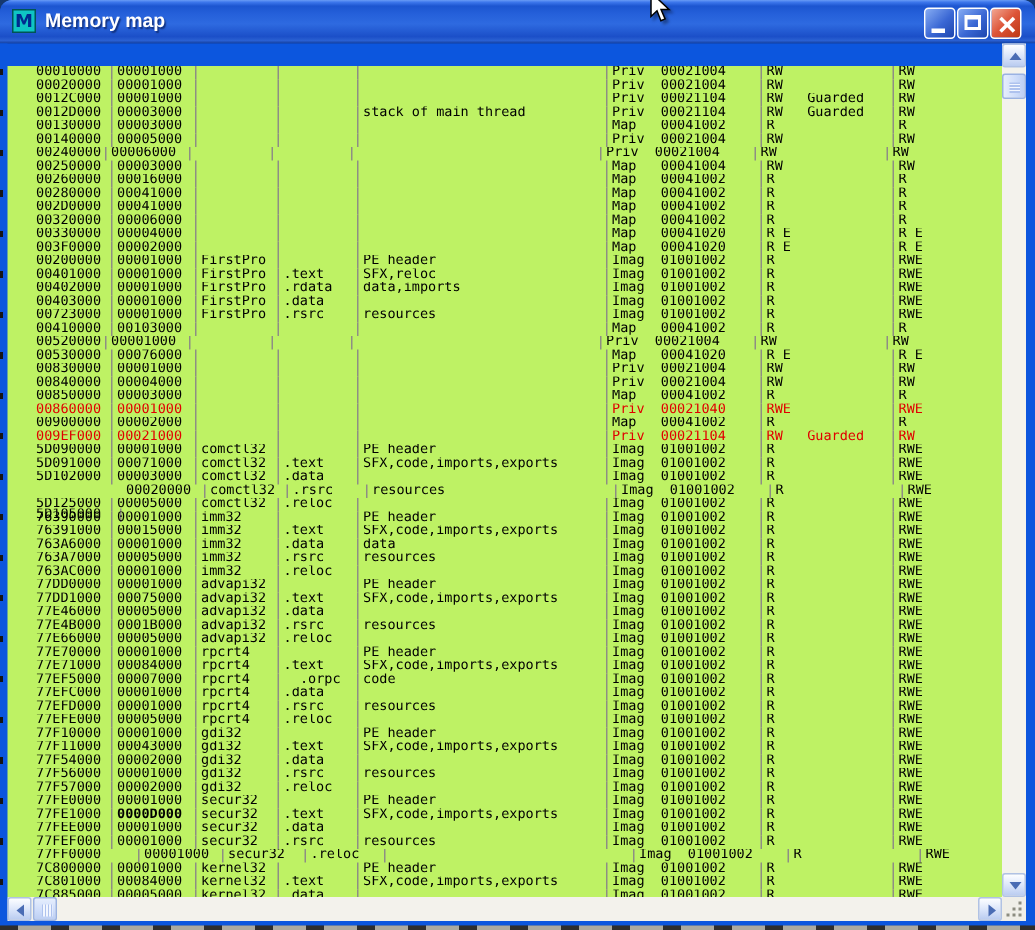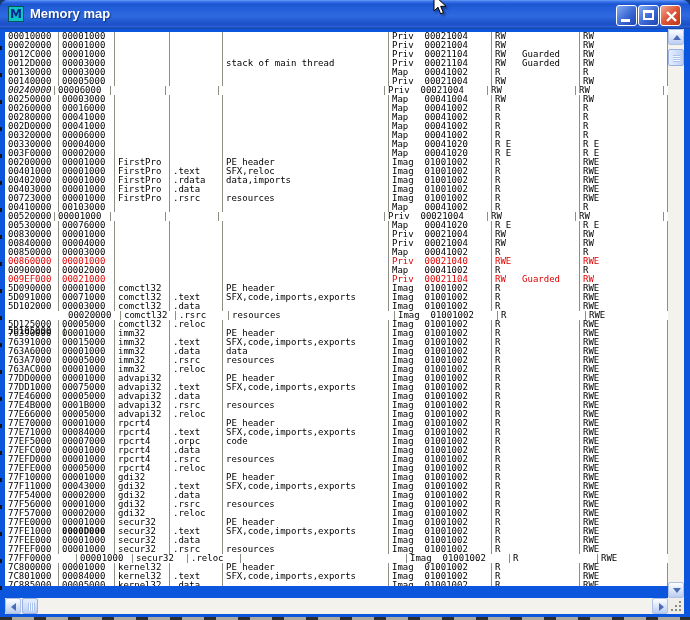--- a/index.html
+++ b/index.html
@@ -30,21 +30,21 @@
   .b-bottom{position:absolute;left:0;top:614px;width:690px;height:3px;background:#0C56DE;}
   .behind-strip{position:absolute;left:0;top:617px;width:690px;height:3px;
     background:repeating-linear-gradient(90deg,#2E2E2E 0 12px,#ABA99F 12px 34px);}
 
   
   .thead{position:absolute;left:5px;top:29px;width:663px;height:15px;display:flex;background:#BFBFBF;border-top:1px solid #333;}
   .hcell{flex:none;height:15px;padding:1px 0 0 3px;font-size:9px;line-height:12px;color:#000;
     background:#BFBFBF;border-right:1px solid #4A4A4A;border-bottom:1px solid #4A4A4A;
     border-top:1px solid #EDEDE6;white-space:pre;overflow:hidden;}
   .hcell.active{background:#E9E9E0;}
-  .tbody{position:absolute;left:5px;top:32px;width:663px;height:554px;background:#ffffff;overflow:hidden;}
+  .tbody{position:absolute;left:5px;top:44px;width:663px;height:554px;background:#bef264;overflow:hidden;padding-left:16px;}
   .row{display:flex;height:9px;}
   .cell{flex:none;height:9px;padding-left:3px;font-size:9px;line-height:9px;color:#000;
     border-right:1px solid #8E8E84;white-space:pre;overflow:hidden;}
   .row.alert .cell{color:#E00000;}
 
   
   .vscroll{position:absolute;left:668px;top:29px;width:16px;height:569px;background:#F3F2EC;}
   .hscroll{position:absolute;left:5px;top:598px;width:663px;height:16px;background:#F3F2EC;}
   .sbtn{position:absolute;width:16px;height:16px;border:1px solid #B0C2E4;border-radius:2px;
     background:linear-gradient(180deg,#FDFEFF 0%,#D9E4FA 55%,#BACCF0 100%);}
@@ -152,21 +152,21 @@
           <span class="cell" style="width: 54px;">00140000</span>
           <span class="cell" style="width: 56px;">00005000</span>
           <span class="cell" style="width: 55px;"></span>
           <span class="cell" style="width: 53px;"></span>
           <span class="cell" style="width: 166px;"></span>
           <span class="cell" style="width: 103px;">Priv  00021004</span>
           <span class="cell" style="width: 88px;">RW</span>
           <span class="cell" style="width: 88px;">RW</span>
         </div>
         <div class="row">
-          <span class="cell" style="width: 50px; font-style: italic;">00240000</span>
+          <span class="cell" style="width: 50px;">00240000</span>
           <span class="cell" style="width: 56px;">00006000</span>
           <span class="cell" style="width: 55px;"></span>
           <span class="cell" style="width: 53px;"></span>
           <span class="cell" style="width: 166px;"></span>
           <span class="cell" style="width: 103px;">Priv  00021004</span>
           <span class="cell" style="width: 88px;">RW</span>
           <span class="cell" style="width: 88px;">RW</span>
         </div>
         <div class="row">
           <span class="cell" style="width: 54px;">00250000</span>
@@ -545,21 +545,21 @@
           <span class="cell" style="width: 53px;">.text</span>
           <span class="cell" style="width: 166px;">SFX,code,imports,exports</span>
           <span class="cell" style="width: 103px;">Imag  01001002</span>
           <span class="cell" style="width: 88px;">R</span>
           <span class="cell" style="width: 88px;">RWE</span>
         </div>
         <div class="row">
           <span class="cell" style="width: 54px;">77EF5000</span>
           <span class="cell" style="width: 56px;">00007000</span>
           <span class="cell" style="width: 55px;">rpcrt4</span>
-          <span class="cell" style="width: 53px;">.orpc</span>
+          <span class="cell" style="width: 53px; text-align: center;">.orpc</span>
           <span class="cell" style="width: 166px;">code</span>
           <span class="cell" style="width: 103px;">Imag  01001002</span>
           <span class="cell" style="width: 88px;">R</span>
           <span class="cell" style="width: 88px;">RWE</span>
         </div>
         <div class="row">
           <span class="cell" style="width: 54px;">77EFC000</span>
           <span class="cell" style="width: 56px;">00001000</span>
           <span class="cell" style="width: 55px;">rpcrt4</span>
           <span class="cell" style="width: 53px;">.data</span>

